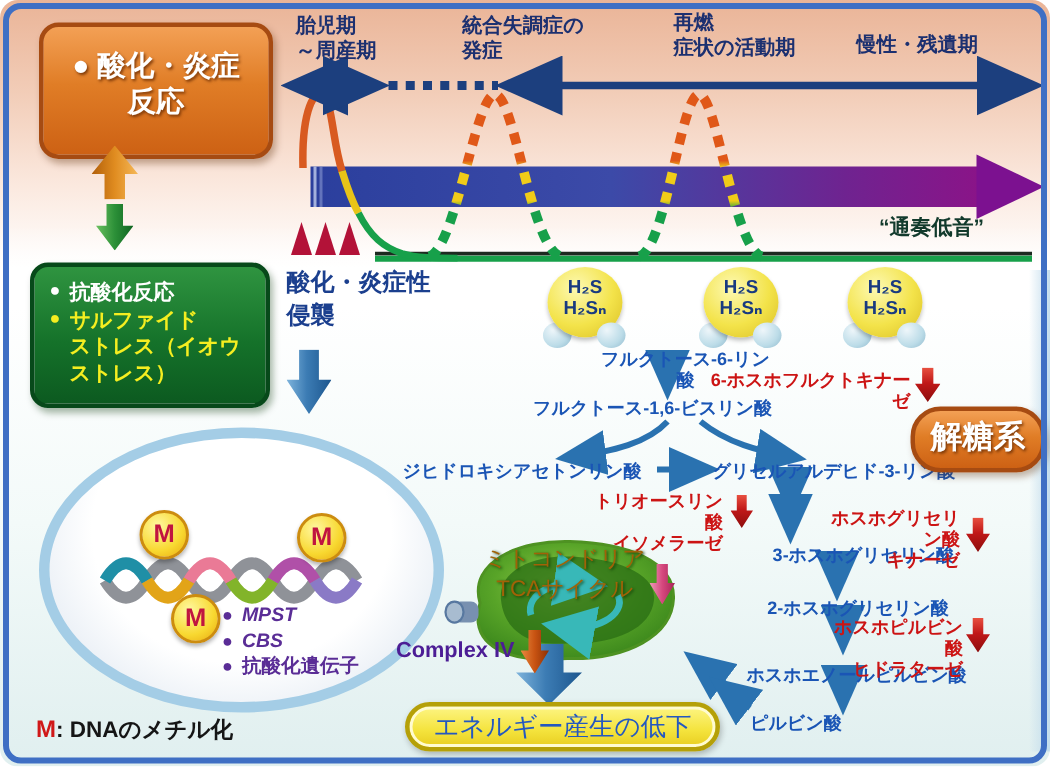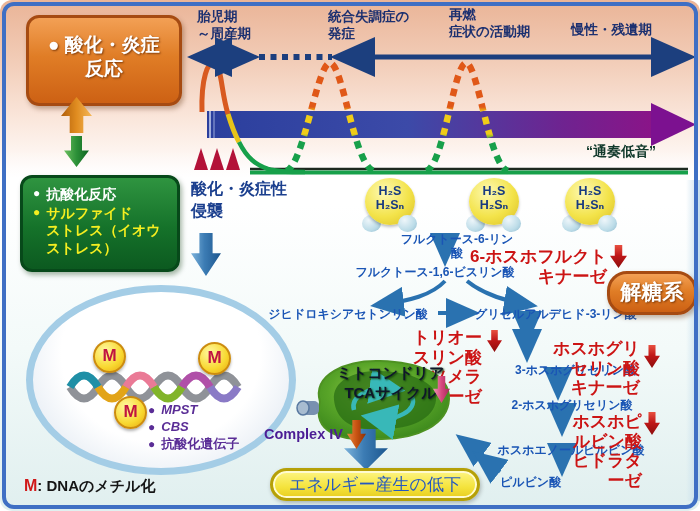--- a/index.html
+++ b/index.html
@@ -25,21 +25,21 @@
   .ar{position:absolute;clip-path:polygon(28% 0,72% 0,72% 47%,100% 47%,50% 100%,0 47%,28% 47%);}
   .ar.red{background:linear-gradient(180deg,#e85040 0%,#c01818 45%,#8c0d0d 100%);}
   .ar.blue{background:linear-gradient(90deg,#7fb4dc 0%,#3c7cb4 45%,#1c568e 100%);}
   .ar.pink{background:linear-gradient(90deg,#ef9ab8 0%,#d6487e 50%,#a82458 100%);}
   .ar.org{background:linear-gradient(90deg,#e88a40 0%,#c85312 50%,#8c3004 100%);}
   .ar.grn{background:linear-gradient(90deg,#6cc060 0%,#2c9038 50%,#0e6420 100%);}
   .ar.orgup{background:linear-gradient(90deg,#f5b858 0%,#e08c20 50%,#b05e0a 100%);transform:rotate(180deg);}
   
   .navy{color:#1c3070;font-weight:bold;}
   .met{color:#1a55b5;font-weight:bold;font-size:12px;line-height:1.15;}
-  .enz{color:#cc1414;font-weight:bold;font-size:17px;line-height:1.15;}
+  .enz{color:#cc1414;font-weight:bold;font-size:12px;line-height:1.15;}
   
   .h2s{position:absolute;width:56px;height:54px;}
   .h2s::before,.h2s::after{content:"";position:absolute;bottom:0;width:19px;height:17px;border-radius:50%;
      background:radial-gradient(circle at 35% 30%,#eef6fa,#bcdce8 60%,#8fb9cd);}
   .h2s::before{left:0;} .h2s::after{right:1px;}
   .h2s .bub{position:absolute;left:3px;top:0;width:50px;height:47px;border-radius:50%;
      background:radial-gradient(circle at 38% 30%,#fdf9b2,#f3e34a 55%,#d9bd22);box-shadow:0 2px 3px rgba(0,0,0,.25);}
   .h2s .txt{position:absolute;left:3px;top:7px;width:50px;text-align:center;color:#183a80;
      font-weight:bold;font-size:12.5px;line-height:1.1;}
   .mb{position:absolute;width:29px;height:29px;border-radius:50%;
@@ -115,21 +115,21 @@
       <line x1="558" y1="381" x2="558" y2="393"></line>
       <line x1="562" y1="416" x2="562" y2="429"></line>
       <line x1="562" y1="458" x2="562" y2="469"></line>
       <line x1="483" y1="455" x2="462" y2="439"></line>
       <line x1="500" y1="472" x2="479" y2="456"></line>
     </g>
   </svg>
 
   <div class="abs navy pl" style="left:197px;top:9px;font-size:13.5px;line-height:1.25;z-index:3">胎児期
 ～周産期</div>
-  <div class="abs navy pl" style="left:328px;top:9px;font-size:13.5px;line-height:1.25;z-index:3">統合失調症の
+  <div class="abs navy pl" style="left:308px;top:9px;font-size:13.5px;line-height:1.25;z-index:3">統合失調症の
 発症</div>
   <div class="abs navy" style="left:571px;top:21px;font-size:13.5px;z-index:3">慢性・残遺期</div>
   <div class="abs navy pl" style="left:449px;top:7px;font-size:13.5px;line-height:1.25;z-index:3">再燃
 症状の活動期</div>
   <div class="abs" style="left:586px;top:143px;font-size:14px;font-weight:bold;color:#123a2c;z-index:3">“通奏低音”</div>
 
   <div class="abs obox" style="left:26px;top:15px;width:150px;height:85px;z-index:3">
     <div class="pl" style="color:#fff;font-weight:bold;font-size:19px;line-height:1.25;text-align:center;padding-top:15px;text-shadow:1px 1px 2px #7c3808;">● 酸化・炎症
 反応</div>
   </div>
@@ -243,21 +243,21 @@
         <path d="M0,0L8,4L0,8Z" fill="#38b8b8"></path>
       </marker>
     </defs>
     <path d="M28,50 C20,22 55,8 88,9 C126,10 158,22 157,47 C156,72 126,88 86,87 C48,90 20,80 28,50 Z" fill="url(#mg)" stroke="#4e9222" stroke-width="2"></path>
     <path d="M42,48 C40,28 64,18 88,19 C118,20 146,30 144,48 C142,68 116,78 86,77 C60,79 44,68 42,48 Z" fill="#2a6e14" opacity="0.75"></path>
     <path d="M62,58 C58,44 78,34 100,37" stroke="#38b8b8" stroke-width="4.5" fill="none" marker-end="url(#th)"></path>
     <path d="M120,45 C126,58 104,70 82,66" stroke="#38b8b8" stroke-width="4.5" fill="none" marker-end="url(#th)"></path>
     <rect x="10" y="49" width="17" height="14" rx="5" fill="#7890b0"></rect>
     <ellipse cx="11" cy="56" rx="6" ry="7" fill="#a8bcd0" stroke="#5878a0" stroke-width="1.5"></ellipse>
   </svg>
-  <div class="abs pl" style="left:318px;top:363px;width:145px;text-align:center;color:#0f172a;font-weight:bold;font-size:15px;line-height:1.3;
+  <div class="abs pl" style="left:304px;top:363px;width:145px;text-align:center;color:#a16207;font-weight:normal;font-size:15px;line-height:1.3;
               text-shadow:1px 1px 2px #14400a;z-index:5">ミトコンドリア
 TCAサイクル</div>
   <div class="abs ar pink" style="left:433px;top:376px;width:17px;height:27px;z-index:5"></div>
 
   <div class="abs" style="left:264px;top:426px;font-size:14.5px;font-weight:bold;color:#4c1d95;z-index:5">Complex IV</div>
   <div class="abs ar org" style="left:347px;top:420px;width:19px;height:29px;z-index:5"></div>
 
   <div class="abs ar blue" style="left:344px;top:429px;width:44px;height:41px;z-index:4"></div>
 
   <div class="abs ybox" style="left:270px;top:468px;width:210px;height:33px;box-sizing:border-box;z-index:5">

